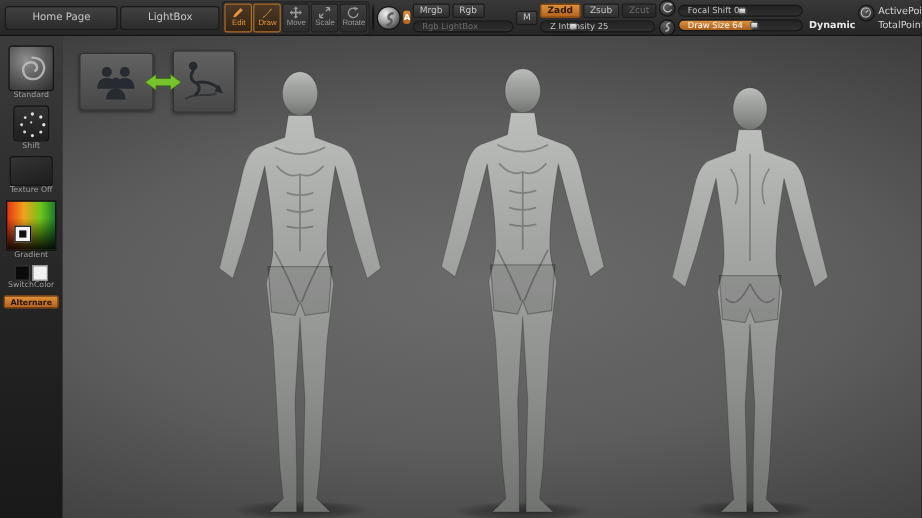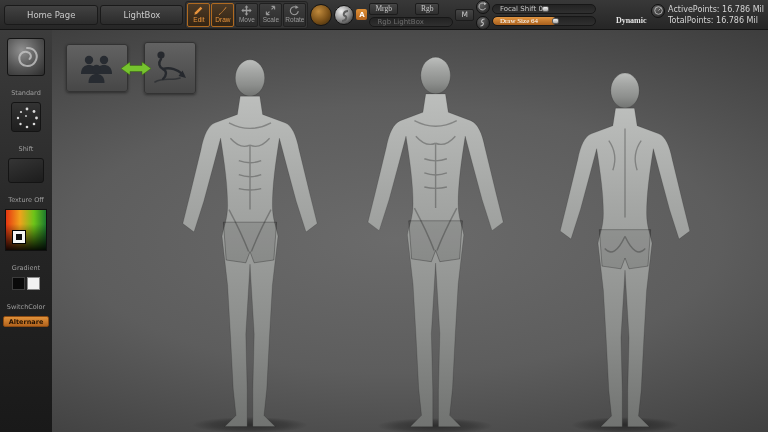--- a/index.html
+++ b/index.html
@@ -20,21 +20,21 @@
   .tool.active { color:#e8943c; border-color:#b06a20; background:linear-gradient(#4c3a26,#332413); }
   .ticon { width:11px; height:11px; display:block; }
   .tlabel { font-size:6.5px; line-height:6.5px; }
   .brush-circle { width:22px; height:22px; border-radius:50%; border:1px solid #141414;
                   background:radial-gradient(circle at 38% 32%, #c08a3c, #7a5018 55%, #3c2a0e 95%); }
   .mat-sphere { width:20px; height:20px; border-radius:50%; border:1px solid #141414;
                 background:radial-gradient(circle at 35% 30%, #efefef, #9c9c9c 45%, #474747 80%, #303030); }
   .a-chip { width:11px; height:11px; border-radius:2px; background:linear-gradient(#e09036,#b2631d);
             color:#fff; font-size:7px; font-weight:bold; display:flex; align-items:center; justify-content:center; }
   .col { display:flex; flex-direction:column; gap:2px; }
-  .minirow { display:flex; gap:17px;font-family:Liberation Serif, serif; }
+  .minirow { display:flex; gap:2px; }
   .mini { height:12px; padding:0 5px; font-size:7.5px; color:#c8c8c8; font-family:inherit;
           background:linear-gradient(#464646,#2e2e2e); border:1px solid #1c1c1c; border-radius:2px;
           display:flex; align-items:center; white-space:nowrap; }
   .mini.orange { background:linear-gradient(#e0913a,#b2631d); color:#2b1704; border-color:#8a4a12; font-weight:bold; }
   .mini.dim { color:#6c6c6c; background:linear-gradient(#333333,#252525); }
   .slider { position:relative; height:10px; background:linear-gradient(#232323,#2f2f2f);
             border:1px solid #171717; border-radius:5px; overflow:hidden; }
   .slider .fill { position:absolute; top:0; bottom:0; left:0; border-radius:5px;
                   background:linear-gradient(#e09440,#a85f1c); }
   .slider .knob { position:absolute; top:1px; width:7px; height:6px; border-radius:2px;
@@ -49,21 +49,21 @@
           display:flex; align-items:center; justify-content:center; }
   .dynamic { font-size:8px; font-weight:bold; color:#e6e6e6; margin-left:3px; align-self:center; white-space:nowrap; }
   .points { margin-left:auto; display:flex; align-items:flex-start; gap:3px; }
   .points-lines { font-size:8px; line-height:11px; color:#d4d4d4; white-space:nowrap; }
 
   
   .sidebar { position:absolute; top:30px; left:0; width:52px; height:402px; z-index:5;
              background:linear-gradient(#3c3c3c,#242424 55%,#191919);
              display:flex; flex-direction:column; align-items:center; padding-top:8px; }
   .side-item { display:flex; flex-direction:column; align-items:center; margin-bottom:5px; }
-  .side-label { font-size:6.5px; color:#9e9e9e; margin-top:14px; text-align:left; line-height:7px; }
+  .side-label { font-size:6.5px; color:#9e9e9e; margin-top:0; text-align:left; line-height:7px; }
   .tile { border-radius:3px; border:1px solid #141414; }
   .tile.standard { width:38px; height:38px; background:radial-gradient(circle at 38% 32%, #8f8f8f, #545454 55%, #2c2c2c); }
   .tile.docs { width:30px; height:30px; background:linear-gradient(#333,#1f1f1f); }
   .tile.alpha { width:36px; height:27px; background:linear-gradient(160deg,#3c3c3c,#1e1e1e); margin-top:8px; }
   .tile.texture { width:36px; height:25px; background:linear-gradient(160deg,#353535,#1c1c1c); }
   .sphere { width:36px; height:36px; border-radius:50%; border:1px solid #464646;
             background:radial-gradient(circle at 35% 30%, #ffffff, #e4e4e4 40%, #9c9c9c 75%, #6b6b6b); }
   .picker { position:relative; width:42px; height:42px; border:1px solid #101010;
             background:linear-gradient(to bottom, rgba(0,0,0,0) 35%, rgba(0,0,0,0.92) 100%),
                        linear-gradient(to right, #e53510, #f0a21c 35%, #6cc418 70%, #1d7a2e); }
@@ -147,20 +147,31 @@
         <button class="mini">Mrgb</button>
         <button class="mini">Rgb</button>
       </div>
       <div class="slider w84">
         <span class="slabel dim">Rgb LightBox</span>
       </div>
     </div>
 
     <button class="mini">M</button>
 
+    <div class="col">
+      <div class="minirow">
+        <button class="mini orange">Zadd</button>
+        <button class="mini">Zsub</button>
+        <button class="mini dim">Zcut</button>
+      </div>
+      <div class="slider w96">
+        <div class="knob" style="left:24%;"></div>
+        <span class="slabel">Z Intensity 25</span>
+      </div>
+    </div>
 
     <div class="col">
       <div class="circ">
         <svg viewBox="0 0 16 16" width="11" height="11">
             <path fill="none" stroke="#bdbdbd" stroke-width="1.4" d="M12.5,10 A5,5 0 1 1 11,4"></path>
             <path fill="#bdbdbd" d="M10,1.5 L14,4 L10.5,6 Z"></path>
           </svg>
       </div>
       <div class="circ">
         <svg viewBox="0 0 16 16" width="11" height="11">

